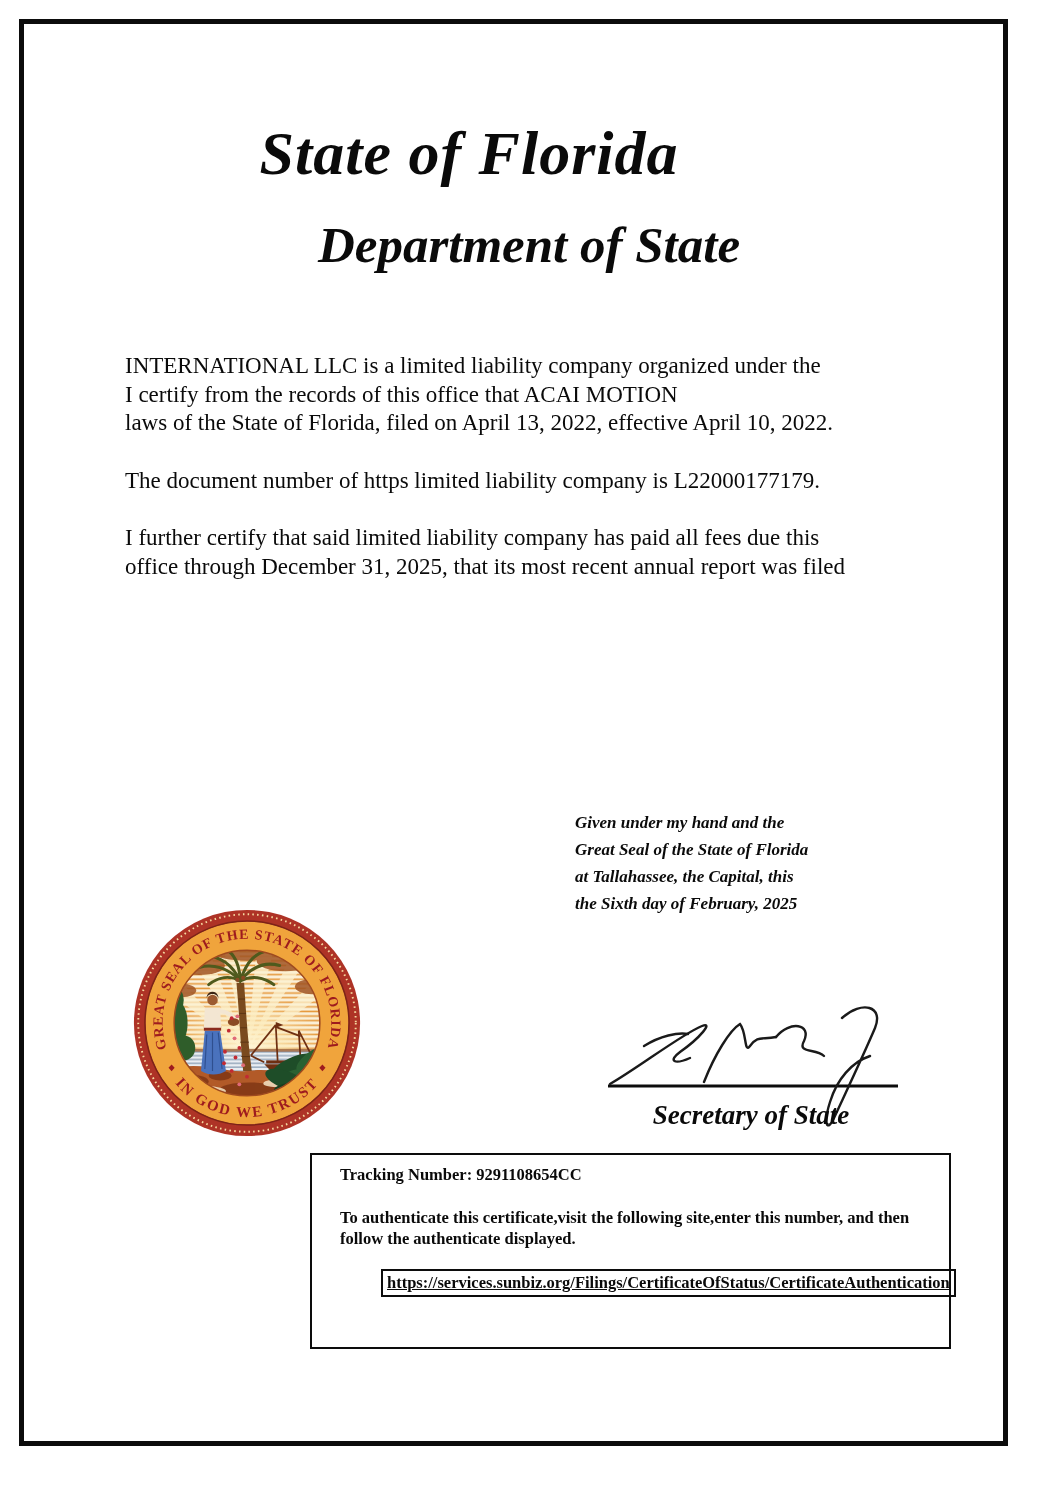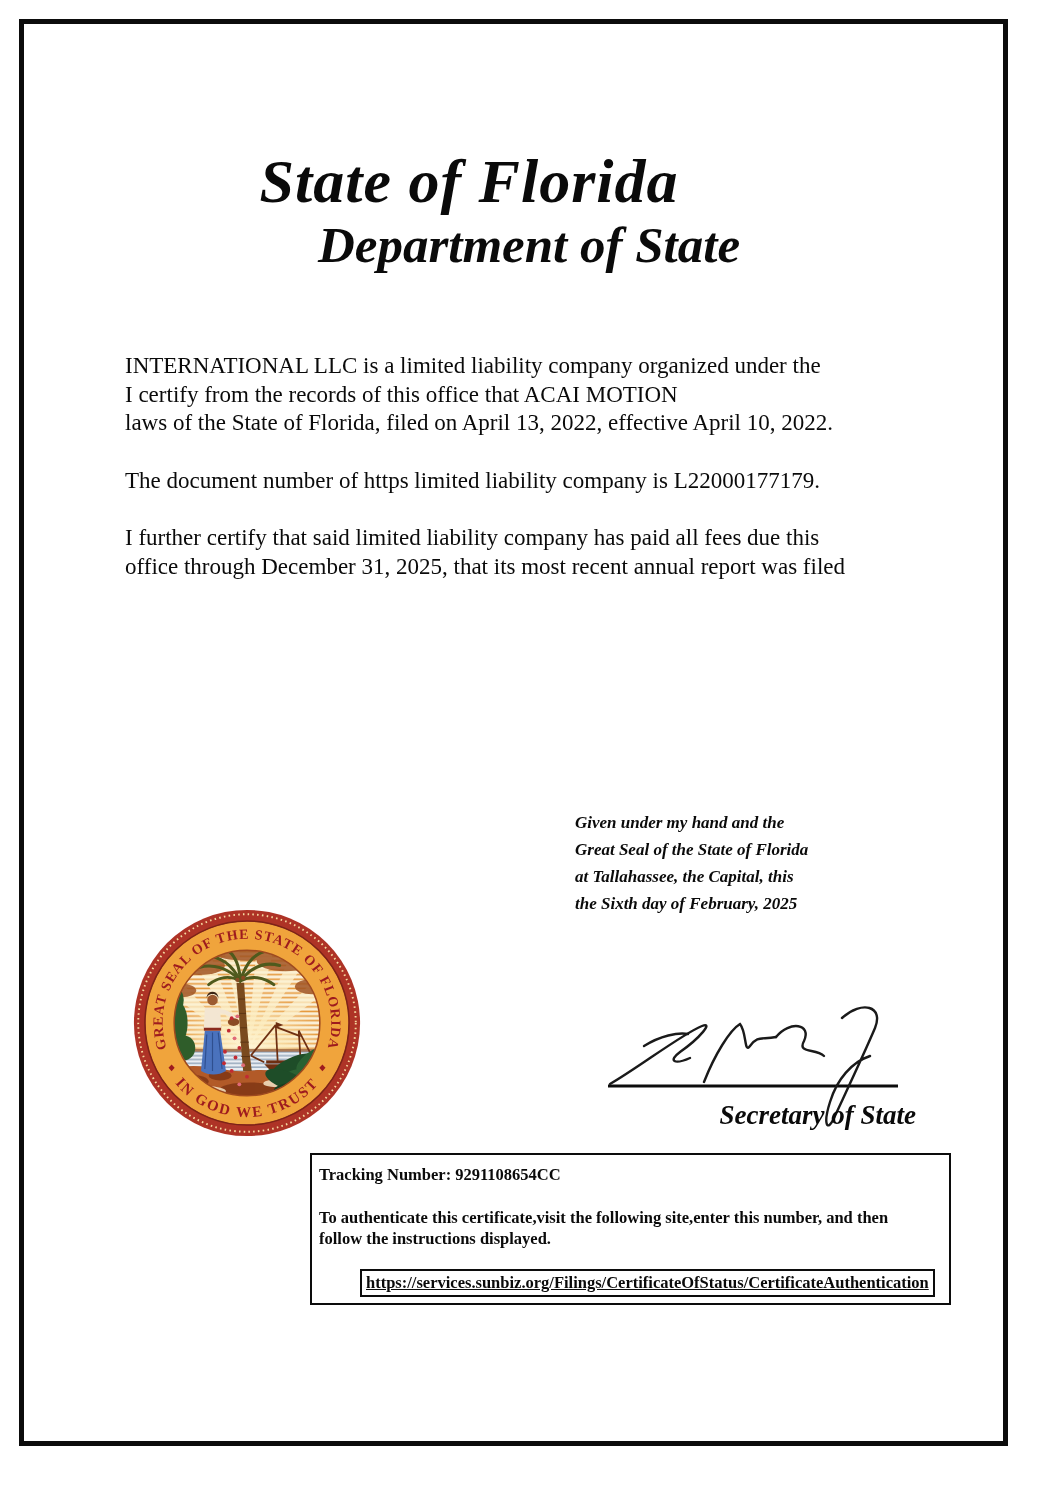--- a/index.html
+++ b/index.html
@@ -14,21 +14,21 @@
     overflow: hidden;
   }
   .page-border {
     position: absolute;
     left: 19px; top: 19px;
     width: 989px; height: 1427px;
     border: 5px solid #0c0c0c;
   }
   .title {
     position: absolute;
-    left: 0; top: 144px;
+    left: 0; top: 116px;
     width: 938px;
     text-align: center;
     font-size: 62px;
     font-weight: bold;
     font-style: italic;
     line-height: 74px;
     letter-spacing: 1px;
   }
   .subtitle {
     position: absolute;
@@ -65,31 +65,31 @@
   }
   .signature-wrap {
     position: absolute;
     left: 586px; top: 992px;
     width: 330px; height: 155px;
   }
   .secretary-title {
     position: absolute;
     left: 586px; top: 1100px;
     width: 330px;
-    text-align: right;
+    text-align: center;
     font-size: 27px;
     font-weight: bold;
     font-style: italic;
   }
   .tracking-box {
     position: absolute;
     left: 310px; top: 1153px;
-    width: 641px; height: 152px;
+    width: 641px; height: 196px;
     border: 2px solid #0c0c0c;
-    padding: 9px 7px;
+    padding: 9px 28px;
     font-size: 16.5px;
     font-weight: bold;
     line-height: 21px;
   }
   .tracking-number { white-space: nowrap; margin-bottom: 22px; }
   .tracking-instructions .line { white-space: nowrap; }
   .url-box {
     display: inline-block;
     margin-top: 20px;
     border: 2px solid #0c0c0c;
@@ -296,18 +296,18 @@
       </g>
     </svg>
   </div>
 
   <div class="secretary-title">Secretary of State</div>
 
   <div class="tracking-box">
     <div class="tracking-number">Tracking Number: 9291108654CC</div>
     <div class="tracking-instructions">
       <div class="line">To authenticate this certificate,visit the following site,enter this number, and then</div>
-      <div class="line">follow the instructions displayed.</div>
+      <div class="line">follow the authenticate displayed.</div>
     </div>
     <div class="url-box">https://services.sunbiz.org/Filings/CertificateOfStatus/CertificateAuthentication</div>
   </div>
 
 </div>
 
 </body></html>

